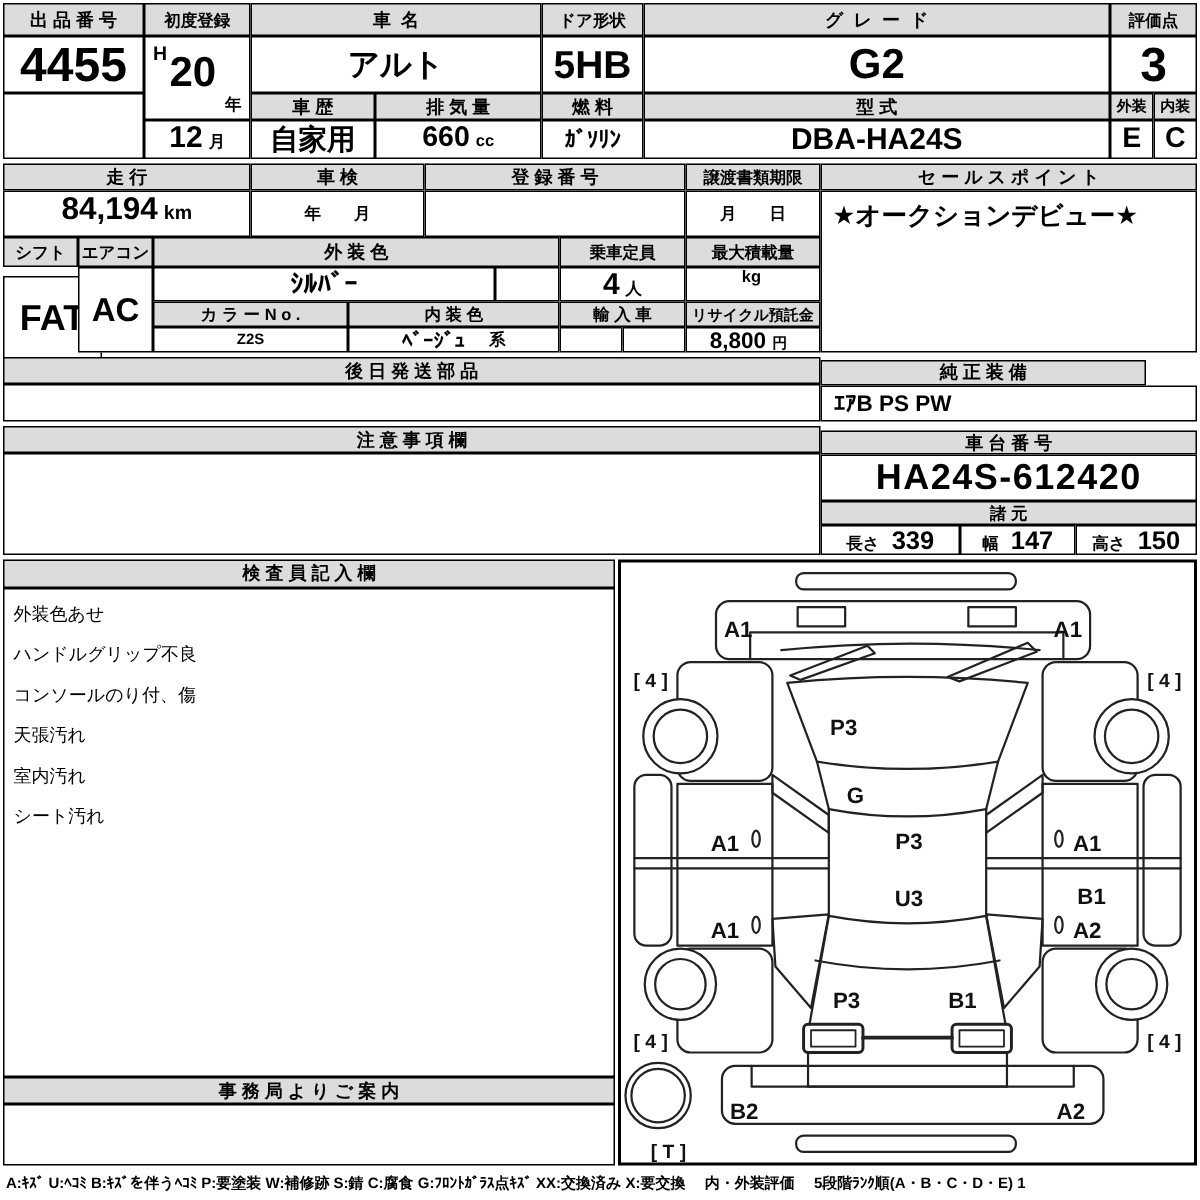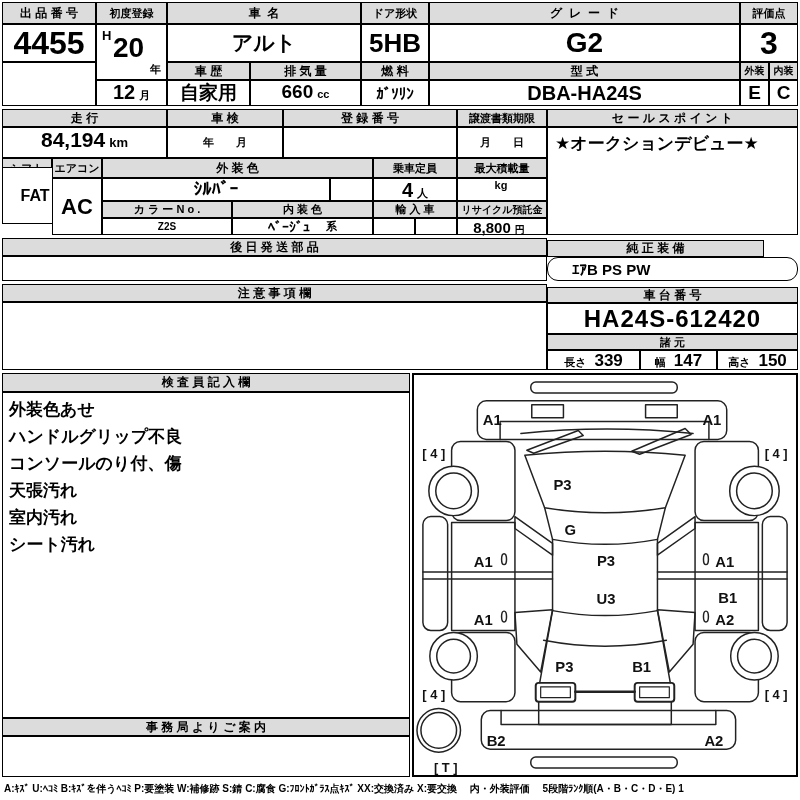--- a/index.html
+++ b/index.html
@@ -3,25 +3,25 @@
 <meta charset="utf-8">
 <style>
   html,body{margin:0;padding:0;background:#fff;}
   #sheet{position:relative;width:800px;height:800px;background:#fff;
          font-family:"Liberation Sans","DejaVu Sans",sans-serif;color:#000;overflow:hidden;}
   .cell{position:absolute;box-sizing:border-box;border:1px solid #000;background:#fff;}
   .hdr{background:#dcdcdc;display:flex;align-items:center;justify-content:center;
        font-weight:bold;font-size:12px;white-space:pre;}
   .val{display:flex;align-items:center;justify-content:center;font-weight:bold;white-space:pre;}
   .vu{display:flex;align-items:baseline;justify-content:center;font-weight:bold;}
-  .left{justify-content:flex-start;padding-left:24px;border-radius:11px;}
+  .left{justify-content:flex-start;padding-left:8px;}
   .right{justify-content:center;padding-right:6px;}
   .unit{font-size:11px;font-weight:bold;margin-left:4px;}
   .lab{font-size:11px;font-weight:bold;margin-right:8px;}
-  .note-line{display:block;font-size:17px;font-weight:bold;line-height:27px;}
+  .note-line{display:block;font-size:12px;font-weight:normal;line-height:27px;}
   #legend{position:absolute;left:4px;top:782px;width:794px;font-size:10px;
           font-weight:bold;white-space:pre;letter-spacing:0px;}
   svg text{font-family:"Liberation Sans","DejaVu Sans",sans-serif;font-weight:bold;fill:#111;stroke:none;}
 </style>
 </head>
 <body>
 
 <div id="sheet">
 
   <div class="cell hdr" style="left:2px;top:2px;width:94px;height:22px">出 品 番 号</div>
@@ -74,21 +74,21 @@
   <div class="cell hdr" style="left:167px;top:109px;width:116px;height:18px">車 検</div>
   <div class="cell val" style="left:167px;top:127px;width:116px;height:31px;font-size:11px">年　　月</div>
   <div class="cell hdr" style="left:283px;top:109px;width:174px;height:18px">登 録 番 号</div>
   <div class="cell val" style="left:283px;top:127px;width:174px;height:31px"></div>
   <div class="cell hdr" style="left:457px;top:109px;width:90px;height:18px;font-size:11px">譲渡書類期限</div>
   <div class="cell val" style="left:457px;top:127px;width:90px;height:31px;font-size:11px">月　　日</div>
   <div class="cell hdr" style="left:547px;top:109px;width:251px;height:18px">セ ー ル ス ポ イ ン ト</div>
   <div class="cell" style="left:547px;top:127px;width:251px;height:108px;padding:4px 7px;font-weight:bold;font-size:17px">★オークションデビュー★</div>
 
   <div class="cell hdr" style="left:2px;top:158px;width:50px;height:20px;font-size:11px">シフト</div>
-  <div class="cell val" style="left:2px;top:167px;width:66px;height:57px;font-size:16px">FAT</div>
+  <div class="cell val" style="left:2px;top:184px;width:66px;height:57px;font-size:24px">FAT</div>
   <div class="cell hdr" style="left:52px;top:158px;width:50px;height:20px;font-size:11px">エアコン</div>
   <div class="cell val" style="left:52px;top:178px;width:50px;height:57px;font-size:22px">AC</div>
 
   <div class="cell hdr" style="left:102px;top:158px;width:271px;height:20px">外 装 色</div>
   <div class="cell val" style="left:102px;top:178px;width:228px;height:23px;font-size:18px">ｼﾙﾊﾞｰ</div>
   <div class="cell" style="left:330px;top:178px;width:43px;height:23px"></div>
   <div class="cell hdr" style="left:102px;top:201px;width:130px;height:17px;font-size:11px">カ ラ ー N o .</div>
   <div class="cell val" style="left:102px;top:218px;width:130px;height:17px;font-size:10px">Z2S</div>
   <div class="cell hdr" style="left:232px;top:201px;width:141px;height:17px;font-size:11px">内 装 色</div>
   <div class="cell val" style="left:232px;top:218px;width:141px;height:17px">

